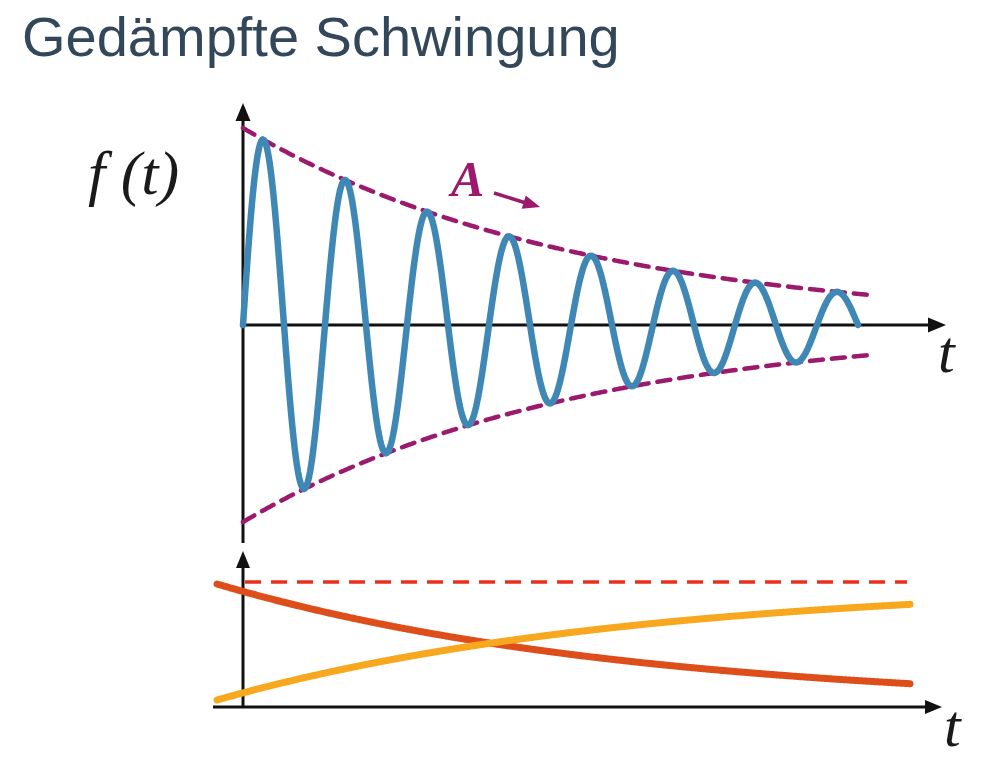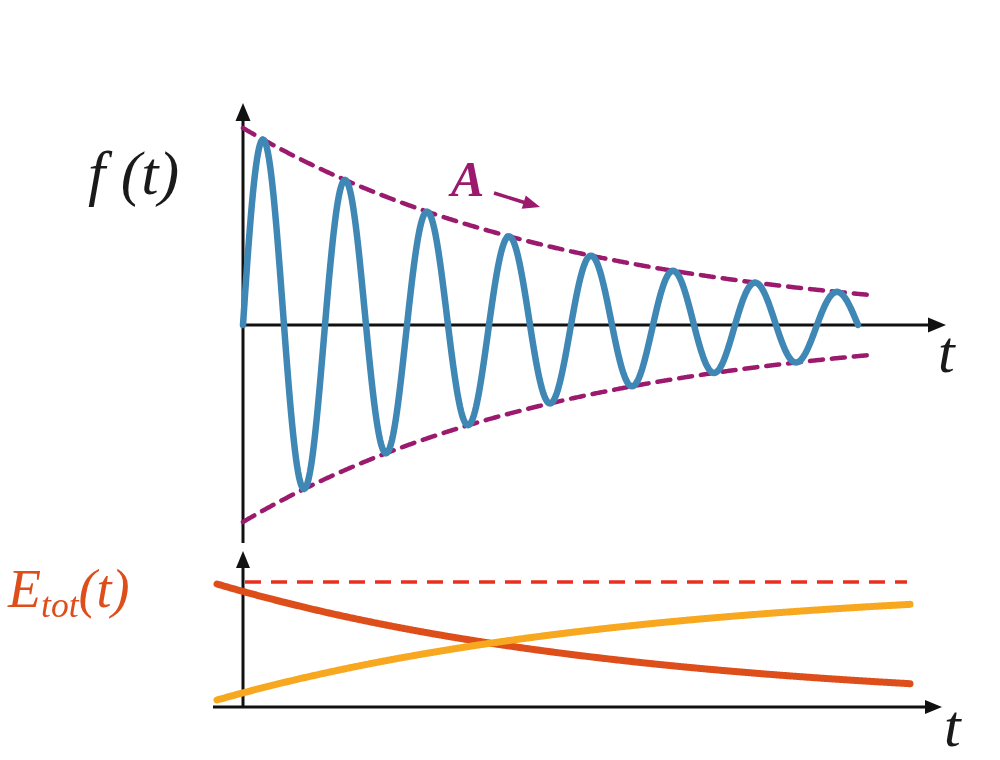--- a/index.html
+++ b/index.html
@@ -16,20 +16,21 @@
   .lab-etot{left:8px;top:562px;font-size:54px;color:var(--etot-color,#de4e1b);}
   .lab-etherm{left:706px;top:506px;font-size:54px;color:var(--etherm-color,#f7a81f);}
   .lab-t-bot{left:944px;top:696px;font-size:60px;color:#1a1a1a;}
   .mathlab sub{font-size:0.66em;font-style:italic;vertical-align:-0.28em;line-height:0;}
 </style>
 </head>
 <body>
 
 <div class="stage">
 
+  <div class="title">Gedämpfte Schwingung</div>
 
   <svg class="canvas" width="1000" height="760" viewBox="0 0 1000 760">
 
     <line x1="243" y1="325" x2="931" y2="325" stroke="#111111" stroke-width="3"></line>
     <polygon points="946,325 928.0,332.5 928.0,317.5" fill="#111111"></polygon>
     <line x1="243" y1="543" x2="243" y2="115" stroke="#111111" stroke-width="3"></line>
     <polygon points="243,103 250.5,121.0 235.5,121.0" fill="#111111"></polygon>
     <path d="M243 128.00 L244 128.59 L245 129.18 L246 129.77 L247 130.35 L248 130.93 L249 131.51 L250 132.09 L251 132.67 L252 133.25 L253 133.82 L254 134.39 L255 134.97 L256 135.54 L257 136.10 L258 136.67 L259 137.23 L260 137.80 L261 138.36 L262 138.91 L263 139.47 L264 140.03 L265 140.58 L266 141.13 L267 141.69 L268 142.23 L269 142.78 L270 143.33 L271 143.87 L272 144.41 L273 144.96 L274 145.49 L275 146.03 L276 146.57 L277 147.10 L278 147.64 L279 148.17 L280 148.70 L281 149.23 L282 149.75 L283 150.28 L284 150.80 L285 151.32 L286 151.84 L287 152.36 L288 152.88 L289 153.39 L290 153.91 L291 154.42 L292 154.93 L293 155.44 L294 155.95 L295 156.45 L296 156.96 L297 157.46 L298 157.96 L299 158.47 L300 158.96 L301 159.46 L302 159.96 L303 160.45 L304 160.94 L305 161.44 L306 161.93 L307 162.41 L308 162.90 L309 163.39 L310 163.87 L311 164.35 L312 164.84 L313 165.31 L314 165.79 L315 166.27 L316 166.75 L317 167.22 L318 167.69 L319 168.16 L320 168.63 L321 169.10 L322 169.57 L323 170.03 L324 170.50 L325 170.96 L326 171.42 L327 171.88 L328 172.34 L329 172.80 L330 173.25 L331 173.71 L332 174.16 L333 174.61 L334 175.06 L335 175.51 L336 175.96 L337 176.41 L338 176.85 L339 177.30 L340 177.74 L341 178.18 L342 178.62 L343 179.06 L344 179.50 L345 179.93 L346 180.37 L347 180.80 L348 181.23 L349 181.66 L350 182.09 L351 182.52 L352 182.95 L353 183.37 L354 183.80 L355 184.22 L356 184.64 L357 185.06 L358 185.48 L359 185.90 L360 186.32 L361 186.73 L362 187.14 L363 187.56 L364 187.97 L365 188.38 L366 188.79 L367 189.20 L368 189.60 L369 190.01 L370 190.41 L371 190.82 L372 191.22 L373 191.62 L374 192.02 L375 192.42 L376 192.81 L377 193.21 L378 193.61 L379 194.00 L380 194.39 L381 194.78 L382 195.17 L383 195.56 L384 195.95 L385 196.34 L386 196.72 L387 197.11 L388 197.49 L389 197.87 L390 198.25 L391 198.63 L392 199.01 L393 199.39 L394 199.76 L395 200.14 L396 200.51 L397 200.89 L398 201.26 L399 201.63 L400 202.00 L401 202.37 L402 202.73 L403 203.10 L404 203.46 L405 203.83 L406 204.19 L407 204.55 L408 204.91 L409 205.27 L410 205.63 L411 205.99 L412 206.35 L413 206.70 L414 207.06 L415 207.41 L416 207.76 L417 208.11 L418 208.46 L419 208.81 L420 209.16 L421 209.51 L422 209.85 L423 210.20 L424 210.54 L425 210.89 L426 211.23 L427 211.57 L428 211.91 L429 212.25 L430 212.58 L431 212.92 L432 213.26 L433 213.59 L434 213.93 L435 214.26 L436 214.59 L437 214.92 L438 215.25 L439 215.58 L440 215.91 L441 216.23 L442 216.56 L443 216.88 L444 217.21 L445 217.53 L446 217.85 L447 218.17 L448 218.49 L449 218.81 L450 219.13 L451 219.45 L452 219.76 L453 220.08 L454 220.39 L455 220.71 L456 221.02 L457 221.33 L458 221.64 L459 221.95 L460 222.26 L461 222.57 L462 222.87 L463 223.18 L464 223.49 L465 223.79 L466 224.09 L467 224.39 L468 224.70 L469 225.00 L470 225.30 L471 225.59 L472 225.89 L473 226.19 L474 226.49 L475 226.78 L476 227.07 L477 227.37 L478 227.66 L479 227.95 L480 228.24 L481 228.53 L482 228.82 L483 229.11 L484 229.40 L485 229.68 L486 229.97 L487 230.25 L488 230.54 L489 230.82 L490 231.10 L491 231.38 L492 231.66 L493 231.94 L494 232.22 L495 232.50 L496 232.78 L497 233.05 L498 233.33 L499 233.60 L500 233.88 L501 234.15 L502 234.42 L503 234.69 L504 234.96 L505 235.23 L506 235.50 L507 235.77 L508 236.04 L509 236.30 L510 236.57 L511 236.84 L512 237.10 L513 237.36 L514 237.63 L515 237.89 L516 238.15 L517 238.41 L518 238.67 L519 238.93 L520 239.18 L521 239.44 L522 239.70 L523 239.95 L524 240.21 L525 240.46 L526 240.72 L527 240.97 L528 241.22 L529 241.47 L530 241.72 L531 241.97 L532 242.22 L533 242.47 L534 242.71 L535 242.96 L536 243.21 L537 243.45 L538 243.70 L539 243.94 L540 244.18 L541 244.42 L542 244.67 L543 244.91 L544 245.15 L545 245.38 L546 245.62 L547 245.86 L548 246.10 L549 246.33 L550 246.57 L551 246.81 L552 247.04 L553 247.27 L554 247.51 L555 247.74 L556 247.97 L557 248.20 L558 248.43 L559 248.66 L560 248.89 L561 249.12 L562 249.34 L563 249.57 L564 249.80 L565 250.02 L566 250.25 L567 250.47 L568 250.69 L569 250.92 L570 251.14 L571 251.36 L572 251.58 L573 251.80 L574 252.02 L575 252.24 L576 252.46 L577 252.67 L578 252.89 L579 253.11 L580 253.32 L581 253.54 L582 253.75 L583 253.96 L584 254.18 L585 254.39 L586 254.60 L587 254.81 L588 255.02 L589 255.23 L590 255.44 L591 255.65 L592 255.86 L593 256.06 L594 256.27 L595 256.47 L596 256.68 L597 256.88 L598 257.09 L599 257.29 L600 257.49 L601 257.70 L602 257.90 L603 258.10 L604 258.30 L605 258.50 L606 258.70 L607 258.90 L608 259.10 L609 259.29 L610 259.49 L611 259.69 L612 259.88 L613 260.08 L614 260.27 L615 260.47 L616 260.66 L617 260.85 L618 261.04 L619 261.24 L620 261.43 L621 261.62 L622 261.81 L623 262.00 L624 262.18 L625 262.37 L626 262.56 L627 262.75 L628 262.93 L629 263.12 L630 263.30 L631 263.49 L632 263.67 L633 263.86 L634 264.04 L635 264.22 L636 264.41 L637 264.59 L638 264.77 L639 264.95 L640 265.13 L641 265.31 L642 265.49 L643 265.66 L644 265.84 L645 266.02 L646 266.20 L647 266.37 L648 266.55 L649 266.72 L650 266.90 L651 267.07 L652 267.25 L653 267.42 L654 267.59 L655 267.76 L656 267.93 L657 268.11 L658 268.28 L659 268.45 L660 268.61 L661 268.78 L662 268.95 L663 269.12 L664 269.29 L665 269.45 L666 269.62 L667 269.79 L668 269.95 L669 270.12 L670 270.28 L671 270.45 L672 270.61 L673 270.77 L674 270.93 L675 271.10 L676 271.26 L677 271.42 L678 271.58 L679 271.74 L680 271.90 L681 272.06 L682 272.22 L683 272.37 L684 272.53 L685 272.69 L686 272.85 L687 273.00 L688 273.16 L689 273.31 L690 273.47 L691 273.62 L692 273.78 L693 273.93 L694 274.08 L695 274.24 L696 274.39 L697 274.54 L698 274.69 L699 274.84 L700 274.99 L701 275.14 L702 275.29 L703 275.44 L704 275.59 L705 275.74 L706 275.88 L707 276.03 L708 276.18 L709 276.32 L710 276.47 L711 276.61 L712 276.76 L713 276.90 L714 277.05 L715 277.19 L716 277.33 L717 277.48 L718 277.62 L719 277.76 L720 277.90 L721 278.04 L722 278.18 L723 278.33 L724 278.47 L725 278.60 L726 278.74 L727 278.88 L728 279.02 L729 279.16 L730 279.30 L731 279.43 L732 279.57 L733 279.70 L734 279.84 L735 279.98 L736 280.11 L737 280.24 L738 280.38 L739 280.51 L740 280.65 L741 280.78 L742 280.91 L743 281.04 L744 281.18 L745 281.31 L746 281.44 L747 281.57 L748 281.70 L749 281.83 L750 281.96 L751 282.09 L752 282.21 L753 282.34 L754 282.47 L755 282.60 L756 282.72 L757 282.85 L758 282.98 L759 283.10 L760 283.23 L761 283.35 L762 283.48 L763 283.60 L764 283.73 L765 283.85 L766 283.97 L767 284.10 L768 284.22 L769 284.34 L770 284.46 L771 284.58 L772 284.71 L773 284.83 L774 284.95 L775 285.07 L776 285.19 L777 285.31 L778 285.42 L779 285.54 L780 285.66 L781 285.78 L782 285.90 L783 286.01 L784 286.13 L785 286.25 L786 286.36 L787 286.48 L788 286.59 L789 286.71 L790 286.82 L791 286.94 L792 287.05 L793 287.17 L794 287.28 L795 287.39 L796 287.51 L797 287.62 L798 287.73 L799 287.84 L800 287.95 L801 288.06 L802 288.17 L803 288.28 L804 288.39 L805 288.50 L806 288.61 L807 288.72 L808 288.83 L809 288.94 L810 289.05 L811 289.16 L812 289.26 L813 289.37 L814 289.48 L815 289.58 L816 289.69 L817 289.79 L818 289.90 L819 290.01 L820 290.11 L821 290.21 L822 290.32 L823 290.42 L824 290.53 L825 290.63 L826 290.73 L827 290.83 L828 290.94 L829 291.04 L830 291.14 L831 291.24 L832 291.34 L833 291.44 L834 291.54 L835 291.65 L836 291.75 L837 291.84 L838 291.94 L839 292.04 L840 292.14 L841 292.24 L842 292.34 L843 292.44 L844 292.53 L845 292.63 L846 292.73 L847 292.82 L848 292.92 L849 293.02 L850 293.11 L851 293.21 L852 293.30 L853 293.40 L854 293.49 L855 293.59 L856 293.68 L857 293.78 L858 293.87 L859 293.96 L860 294.06 L861 294.15 L862 294.24 L863 294.33 L864 294.42 L865 294.52 L866 294.61 L867 294.70 L868 294.79 L869 294.88 L870 294.97 L871 295.06 L872 295.15" fill="none" stroke="#9c1a6e" stroke-width="4.5" stroke-linecap="round" stroke-dasharray="13 9"></path>
     <path d="M243 522.00 L244 521.41 L245 520.82 L246 520.23 L247 519.65 L248 519.07 L249 518.49 L250 517.91 L251 517.33 L252 516.75 L253 516.18 L254 515.61 L255 515.03 L256 514.46 L257 513.90 L258 513.33 L259 512.77 L260 512.20 L261 511.64 L262 511.09 L263 510.53 L264 509.97 L265 509.42 L266 508.87 L267 508.31 L268 507.77 L269 507.22 L270 506.67 L271 506.13 L272 505.59 L273 505.04 L274 504.51 L275 503.97 L276 503.43 L277 502.90 L278 502.36 L279 501.83 L280 501.30 L281 500.77 L282 500.25 L283 499.72 L284 499.20 L285 498.68 L286 498.16 L287 497.64 L288 497.12 L289 496.61 L290 496.09 L291 495.58 L292 495.07 L293 494.56 L294 494.05 L295 493.55 L296 493.04 L297 492.54 L298 492.04 L299 491.53 L300 491.04 L301 490.54 L302 490.04 L303 489.55 L304 489.06 L305 488.56 L306 488.07 L307 487.59 L308 487.10 L309 486.61 L310 486.13 L311 485.65 L312 485.16 L313 484.69 L314 484.21 L315 483.73 L316 483.25 L317 482.78 L318 482.31 L319 481.84 L320 481.37 L321 480.90 L322 480.43 L323 479.97 L324 479.50 L325 479.04 L326 478.58 L327 478.12 L328 477.66 L329 477.20 L330 476.75 L331 476.29 L332 475.84 L333 475.39 L334 474.94 L335 474.49 L336 474.04 L337 473.59 L338 473.15 L339 472.70 L340 472.26 L341 471.82 L342 471.38 L343 470.94 L344 470.50 L345 470.07 L346 469.63 L347 469.20 L348 468.77 L349 468.34 L350 467.91 L351 467.48 L352 467.05 L353 466.63 L354 466.20 L355 465.78 L356 465.36 L357 464.94 L358 464.52 L359 464.10 L360 463.68 L361 463.27 L362 462.86 L363 462.44 L364 462.03 L365 461.62 L366 461.21 L367 460.80 L368 460.40 L369 459.99 L370 459.59 L371 459.18 L372 458.78 L373 458.38 L374 457.98 L375 457.58 L376 457.19 L377 456.79 L378 456.39 L379 456.00 L380 455.61 L381 455.22 L382 454.83 L383 454.44 L384 454.05 L385 453.66 L386 453.28 L387 452.89 L388 452.51 L389 452.13 L390 451.75 L391 451.37 L392 450.99 L393 450.61 L394 450.24 L395 449.86 L396 449.49 L397 449.11 L398 448.74 L399 448.37 L400 448.00 L401 447.63 L402 447.27 L403 446.90 L404 446.54 L405 446.17 L406 445.81 L407 445.45 L408 445.09 L409 444.73 L410 444.37 L411 444.01 L412 443.65 L413 443.30 L414 442.94 L415 442.59 L416 442.24 L417 441.89 L418 441.54 L419 441.19 L420 440.84 L421 440.49 L422 440.15 L423 439.80 L424 439.46 L425 439.11 L426 438.77 L427 438.43 L428 438.09 L429 437.75 L430 437.42 L431 437.08 L432 436.74 L433 436.41 L434 436.07 L435 435.74 L436 435.41 L437 435.08 L438 434.75 L439 434.42 L440 434.09 L441 433.77 L442 433.44 L443 433.12 L444 432.79 L445 432.47 L446 432.15 L447 431.83 L448 431.51 L449 431.19 L450 430.87 L451 430.55 L452 430.24 L453 429.92 L454 429.61 L455 429.29 L456 428.98 L457 428.67 L458 428.36 L459 428.05 L460 427.74 L461 427.43 L462 427.13 L463 426.82 L464 426.51 L465 426.21 L466 425.91 L467 425.61 L468 425.30 L469 425.00 L470 424.70 L471 424.41 L472 424.11 L473 423.81 L474 423.51 L475 423.22 L476 422.93 L477 422.63 L478 422.34 L479 422.05 L480 421.76 L481 421.47 L482 421.18 L483 420.89 L484 420.60 L485 420.32 L486 420.03 L487 419.75 L488 419.46 L489 419.18 L490 418.90 L491 418.62 L492 418.34 L493 418.06 L494 417.78 L495 417.50 L496 417.22 L497 416.95 L498 416.67 L499 416.40 L500 416.12 L501 415.85 L502 415.58 L503 415.31 L504 415.04 L505 414.77 L506 414.50 L507 414.23 L508 413.96 L509 413.70 L510 413.43 L511 413.16 L512 412.90 L513 412.64 L514 412.37 L515 412.11 L516 411.85 L517 411.59 L518 411.33 L519 411.07 L520 410.82 L521 410.56 L522 410.30 L523 410.05 L524 409.79 L525 409.54 L526 409.28 L527 409.03 L528 408.78 L529 408.53 L530 408.28 L531 408.03 L532 407.78 L533 407.53 L534 407.29 L535 407.04 L536 406.79 L537 406.55 L538 406.30 L539 406.06 L540 405.82 L541 405.58 L542 405.33 L543 405.09 L544 404.85 L545 404.62 L546 404.38 L547 404.14 L548 403.90 L549 403.67 L550 403.43 L551 403.19 L552 402.96 L553 402.73 L554 402.49 L555 402.26 L556 402.03 L557 401.80 L558 401.57 L559 401.34 L560 401.11 L561 400.88 L562 400.66 L563 400.43 L564 400.20 L565 399.98 L566 399.75 L567 399.53 L568 399.31 L569 399.08 L570 398.86 L571 398.64 L572 398.42 L573 398.20 L574 397.98 L575 397.76 L576 397.54 L577 397.33 L578 397.11 L579 396.89 L580 396.68 L581 396.46 L582 396.25 L583 396.04 L584 395.82 L585 395.61 L586 395.40 L587 395.19 L588 394.98 L589 394.77 L590 394.56 L591 394.35 L592 394.14 L593 393.94 L594 393.73 L595 393.53 L596 393.32 L597 393.12 L598 392.91 L599 392.71 L600 392.51 L601 392.30 L602 392.10 L603 391.90 L604 391.70 L605 391.50 L606 391.30 L607 391.10 L608 390.90 L609 390.71 L610 390.51 L611 390.31 L612 390.12 L613 389.92 L614 389.73 L615 389.53 L616 389.34 L617 389.15 L618 388.96 L619 388.76 L620 388.57 L621 388.38 L622 388.19 L623 388.00 L624 387.82 L625 387.63 L626 387.44 L627 387.25 L628 387.07 L629 386.88 L630 386.70 L631 386.51 L632 386.33 L633 386.14 L634 385.96 L635 385.78 L636 385.59 L637 385.41 L638 385.23 L639 385.05 L640 384.87 L641 384.69 L642 384.51 L643 384.34 L644 384.16 L645 383.98 L646 383.80 L647 383.63 L648 383.45 L649 383.28 L650 383.10 L651 382.93 L652 382.75 L653 382.58 L654 382.41 L655 382.24 L656 382.07 L657 381.89 L658 381.72 L659 381.55 L660 381.39 L661 381.22 L662 381.05 L663 380.88 L664 380.71 L665 380.55 L666 380.38 L667 380.21 L668 380.05 L669 379.88 L670 379.72 L671 379.55 L672 379.39 L673 379.23 L674 379.07 L675 378.90 L676 378.74 L677 378.58 L678 378.42 L679 378.26 L680 378.10 L681 377.94 L682 377.78 L683 377.63 L684 377.47 L685 377.31 L686 377.15 L687 377.00 L688 376.84 L689 376.69 L690 376.53 L691 376.38 L692 376.22 L693 376.07 L694 375.92 L695 375.76 L696 375.61 L697 375.46 L698 375.31 L699 375.16 L700 375.01 L701 374.86 L702 374.71 L703 374.56 L704 374.41 L705 374.26 L706 374.12 L707 373.97 L708 373.82 L709 373.68 L710 373.53 L711 373.39 L712 373.24 L713 373.10 L714 372.95 L715 372.81 L716 372.67 L717 372.52 L718 372.38 L719 372.24 L720 372.10 L721 371.96 L722 371.82 L723 371.67 L724 371.53 L725 371.40 L726 371.26 L727 371.12 L728 370.98 L729 370.84 L730 370.70 L731 370.57 L732 370.43 L733 370.30 L734 370.16 L735 370.02 L736 369.89 L737 369.76 L738 369.62 L739 369.49 L740 369.35 L741 369.22 L742 369.09 L743 368.96 L744 368.82 L745 368.69 L746 368.56 L747 368.43 L748 368.30 L749 368.17 L750 368.04 L751 367.91 L752 367.79 L753 367.66 L754 367.53 L755 367.40 L756 367.28 L757 367.15 L758 367.02 L759 366.90 L760 366.77 L761 366.65 L762 366.52 L763 366.40 L764 366.27 L765 366.15 L766 366.03 L767 365.90 L768 365.78 L769 365.66 L770 365.54 L771 365.42 L772 365.29 L773 365.17 L774 365.05 L775 364.93 L776 364.81 L777 364.69 L778 364.58 L779 364.46 L780 364.34 L781 364.22 L782 364.10 L783 363.99 L784 363.87 L785 363.75 L786 363.64 L787 363.52 L788 363.41 L789 363.29 L790 363.18 L791 363.06 L792 362.95 L793 362.83 L794 362.72 L795 362.61 L796 362.49 L797 362.38 L798 362.27 L799 362.16 L800 362.05 L801 361.94 L802 361.83 L803 361.72 L804 361.61 L805 361.50 L806 361.39 L807 361.28 L808 361.17 L809 361.06 L810 360.95 L811 360.84 L812 360.74 L813 360.63 L814 360.52 L815 360.42 L816 360.31 L817 360.21 L818 360.10 L819 359.99 L820 359.89 L821 359.79 L822 359.68 L823 359.58 L824 359.47 L825 359.37 L826 359.27 L827 359.17 L828 359.06 L829 358.96 L830 358.86 L831 358.76 L832 358.66 L833 358.56 L834 358.46 L835 358.35 L836 358.25 L837 358.16 L838 358.06 L839 357.96 L840 357.86 L841 357.76 L842 357.66 L843 357.56 L844 357.47 L845 357.37 L846 357.27 L847 357.18 L848 357.08 L849 356.98 L850 356.89 L851 356.79 L852 356.70 L853 356.60 L854 356.51 L855 356.41 L856 356.32 L857 356.22 L858 356.13 L859 356.04 L860 355.94 L861 355.85 L862 355.76 L863 355.67 L864 355.58 L865 355.48 L866 355.39 L867 355.30 L868 355.21 L869 355.12 L870 355.03 L871 354.94 L872 354.85" fill="none" stroke="#9c1a6e" stroke-width="4.5" stroke-linecap="round" stroke-dasharray="13 9"></path>
     <path d="M243 325.00 L244 309.96 L245 295.11 L246 280.52 L247 266.27 L248 252.45 L249 239.15 L250 226.42 L251 214.35 L252 203.00 L253 192.43 L254 182.70 L255 173.87 L256 165.97 L257 159.05 L258 153.15 L259 148.28 L260 144.49 L261 141.77 L262 140.14 L263 139.61 L264 140.16 L265 141.80 L266 144.50 L267 148.24 L268 152.99 L269 158.73 L270 165.40 L271 172.97 L272 181.38 L273 190.59 L274 200.53 L275 211.13 L276 222.35 L277 234.09 L278 246.30 L279 258.90 L280 271.81 L281 284.95 L282 298.25 L283 311.63 L284 325.00 L285 338.29 L286 351.43 L287 364.34 L288 376.93 L289 389.15 L290 400.92 L291 412.17 L292 422.84 L293 432.88 L294 442.23 L295 450.83 L296 458.64 L297 465.62 L298 471.74 L299 476.96 L300 481.26 L301 484.62 L302 487.02 L303 488.46 L304 488.93 L305 488.44 L306 487.00 L307 484.61 L308 481.30 L309 477.10 L310 472.03 L311 466.13 L312 459.44 L313 452.00 L314 443.86 L315 435.07 L316 425.69 L317 415.77 L318 405.39 L319 394.59 L320 383.45 L321 372.04 L322 360.42 L323 348.66 L324 336.83 L325 325.00 L326 313.24 L327 301.63 L328 290.22 L329 279.08 L330 268.28 L331 257.87 L332 247.92 L333 238.48 L334 229.60 L335 221.34 L336 213.73 L337 206.83 L338 200.65 L339 195.24 L340 190.62 L341 186.82 L342 183.85 L343 181.73 L344 180.46 L345 180.04 L346 180.47 L347 181.75 L348 183.86 L349 186.79 L350 190.50 L351 194.99 L352 200.20 L353 206.12 L354 212.70 L355 219.90 L356 227.67 L357 235.97 L358 244.73 L359 253.92 L360 263.46 L361 273.31 L362 283.41 L363 293.68 L364 304.08 L365 314.54 L366 325.00 L367 335.40 L368 345.67 L369 355.76 L370 365.61 L371 375.16 L372 384.36 L373 393.16 L374 401.51 L375 409.35 L376 416.66 L377 423.39 L378 429.50 L379 434.96 L380 439.74 L381 443.82 L382 447.19 L383 449.81 L384 451.69 L385 452.82 L386 453.18 L387 452.80 L388 451.67 L389 449.80 L390 447.22 L391 443.93 L392 439.97 L393 435.35 L394 430.12 L395 424.30 L396 417.94 L397 411.06 L398 403.73 L399 395.98 L400 387.86 L401 379.42 L402 370.71 L403 361.78 L404 352.69 L405 343.50 L406 334.25 L407 325.00 L408 315.81 L409 306.72 L410 297.80 L411 289.09 L412 280.65 L413 272.51 L414 264.73 L415 257.35 L416 250.41 L417 243.95 L418 238.00 L419 232.60 L420 227.77 L421 223.54 L422 219.93 L423 216.96 L424 214.63 L425 212.97 L426 211.98 L427 211.65 L428 211.99 L429 212.99 L430 214.64 L431 216.93 L432 219.83 L433 223.34 L434 227.42 L435 232.05 L436 237.19 L437 242.82 L438 248.90 L439 255.38 L440 262.24 L441 269.42 L442 276.88 L443 284.58 L444 292.48 L445 300.51 L446 308.64 L447 316.82 L448 325.00 L449 333.13 L450 341.16 L451 349.05 L452 356.75 L453 364.22 L454 371.42 L455 378.30 L456 384.82 L457 390.96 L458 396.67 L459 401.93 L460 406.71 L461 410.98 L462 414.72 L463 417.91 L464 420.54 L465 422.59 L466 424.06 L467 424.94 L468 425.23 L469 424.93 L470 424.05 L471 422.59 L472 420.56 L473 417.99 L474 414.89 L475 411.29 L476 407.20 L477 402.65 L478 397.67 L479 392.30 L480 386.56 L481 380.50 L482 374.15 L483 367.55 L484 360.74 L485 353.76 L486 346.65 L487 339.46 L488 332.23 L489 325.00 L490 317.81 L491 310.71 L492 303.73 L493 296.92 L494 290.32 L495 283.96 L496 277.87 L497 272.10 L498 266.68 L499 261.62 L500 256.97 L501 252.75 L502 248.97 L503 245.67 L504 242.84 L505 240.52 L506 238.70 L507 237.40 L508 236.63 L509 236.37 L510 236.64 L511 237.42 L512 238.71 L513 240.50 L514 242.77 L515 245.51 L516 248.70 L517 252.32 L518 256.34 L519 260.74 L520 265.49 L521 270.56 L522 275.92 L523 281.54 L524 287.38 L525 293.40 L526 299.57 L527 305.85 L528 312.21 L529 318.61 L530 325.00 L531 331.36 L532 337.64 L533 343.81 L534 349.83 L535 355.67 L536 361.29 L537 366.67 L538 371.78 L539 376.57 L540 381.04 L541 385.15 L542 388.89 L543 392.23 L544 395.15 L545 397.65 L546 399.70 L547 401.31 L548 402.46 L549 403.15 L550 403.37 L551 403.14 L552 402.45 L553 401.31 L554 399.72 L555 397.71 L556 395.29 L557 392.47 L558 389.27 L559 385.71 L560 381.82 L561 377.62 L562 373.14 L563 368.40 L564 363.43 L565 358.27 L566 352.94 L567 347.49 L568 341.93 L569 336.31 L570 330.65 L571 325.00 L572 319.38 L573 313.83 L574 308.37 L575 303.05 L576 297.88 L577 292.91 L578 288.15 L579 283.64 L580 279.39 L581 275.44 L582 271.81 L583 268.50 L584 265.55 L585 262.97 L586 260.76 L587 258.94 L588 257.52 L589 256.51 L590 255.90 L591 255.70 L592 255.91 L593 256.52 L594 257.53 L595 258.92 L596 260.70 L597 262.84 L598 265.34 L599 268.17 L600 271.31 L601 274.75 L602 278.47 L603 282.44 L604 286.63 L605 291.02 L606 295.58 L607 300.29 L608 305.12 L609 310.03 L610 315.00 L611 320.00 L612 325.00 L613 329.97 L614 334.88 L615 339.70 L616 344.41 L617 348.98 L618 353.38 L619 357.59 L620 361.58 L621 365.33 L622 368.82 L623 372.04 L624 374.96 L625 377.57 L626 379.85 L627 381.81 L628 383.41 L629 384.67 L630 385.57 L631 386.10 L632 386.28 L633 386.10 L634 385.56 L635 384.66 L636 383.43 L637 381.86 L638 379.96 L639 377.76 L640 375.25 L641 372.47 L642 369.43 L643 366.14 L644 362.64 L645 358.93 L646 355.05 L647 351.01 L648 346.85 L649 342.58 L650 338.24 L651 333.84 L652 329.42 L653 325.00 L654 320.61 L655 316.26 L656 312.00 L657 307.83 L658 303.80 L659 299.91 L660 296.19 L661 292.66 L662 289.34 L663 286.25 L664 283.41 L665 280.83 L666 278.52 L667 276.49 L668 274.77 L669 273.35 L670 272.24 L671 271.44 L672 270.97 L673 270.81 L674 270.97 L675 271.45 L676 272.24 L677 273.33 L678 274.72 L679 276.40 L680 278.35 L681 280.56 L682 283.02 L683 285.71 L684 288.62 L685 291.72 L686 294.99 L687 298.43 L688 302.00 L689 305.68 L690 309.45 L691 313.29 L692 317.18 L693 321.09 L694 325.00 L695 328.89 L696 332.73 L697 336.50 L698 340.18 L699 343.75 L700 347.19 L701 350.48 L702 353.60 L703 356.53 L704 359.26 L705 361.78 L706 364.06 L707 366.10 L708 367.89 L709 369.42 L710 370.67 L711 371.66 L712 372.36 L713 372.78 L714 372.92 L715 372.77 L716 372.35 L717 371.65 L718 370.69 L719 369.46 L720 367.98 L721 366.25 L722 364.29 L723 362.12 L724 359.74 L725 357.17 L726 354.43 L727 351.53 L728 348.50 L729 345.34 L730 342.09 L731 338.75 L732 335.35 L733 331.91 L734 328.46 L735 325.00 L736 321.56 L737 318.17 L738 314.83 L739 311.58 L740 308.42 L741 305.38 L742 302.47 L743 299.71 L744 297.12 L745 294.70 L746 292.48 L747 290.46 L748 288.65 L749 287.07 L750 285.72 L751 284.61 L752 283.74 L753 283.12 L754 282.75 L755 282.63 L756 282.76 L757 283.13 L758 283.75 L759 284.60 L760 285.69 L761 287.00 L762 288.52 L763 290.25 L764 292.18 L765 294.28 L766 296.55 L767 298.98 L768 301.54 L769 304.22 L770 307.01 L771 309.89 L772 312.84 L773 315.85 L774 318.89 L775 321.94 L776 325.00 L777 328.04 L778 331.04 L779 333.99 L780 336.87 L781 339.66 L782 342.35 L783 344.92 L784 347.36 L785 349.66 L786 351.79 L787 353.76 L788 355.54 L789 357.14 L790 358.54 L791 359.73 L792 360.71 L793 361.48 L794 362.03 L795 362.36 L796 362.47 L797 362.36 L798 362.02 L799 361.48 L800 360.72 L801 359.76 L802 358.60 L803 357.26 L804 355.73 L805 354.03 L806 352.16 L807 350.16 L808 348.01 L809 345.75 L810 343.37 L811 340.91 L812 338.36 L813 335.75 L814 333.09 L815 330.41 L816 327.70 L817 325.00 L818 322.31 L819 319.66 L820 317.05 L821 314.50 L822 312.04 L823 309.66 L824 307.38 L825 305.23 L826 303.20 L827 301.31 L828 299.57 L829 297.99 L830 296.58 L831 295.34 L832 294.29 L833 293.42 L834 292.74 L835 292.26 L836 291.96 L837 291.87 L838 291.97 L839 292.26 L840 292.74 L841 293.41 L842 294.26 L843 295.29 L844 296.48 L845 297.83 L846 299.33 L847 300.98 L848 302.76 L849 304.65 L850 306.65 L851 308.75 L852 310.94 L853 313.19 L854 315.49 L855 317.84 L856 320.22 L857 322.61 L858 325.00" fill="none" stroke="#3f87b5" stroke-width="6.5" stroke-linecap="round"></path>
@@ -42,17 +43,16 @@
     <polygon points="243,551 250.0,568.0 236.0,568.0" fill="#111111"></polygon>
     <line x1="245" y1="582" x2="907" y2="582" stroke="#e9301f" stroke-width="3.5" stroke-dasharray="16 10"></line>
     <path d="M217 584.00 L218 584.29 L219 584.59 L220 584.88 L221 585.18 L222 585.47 L223 585.76 L224 586.05 L225 586.34 L226 586.63 L227 586.92 L228 587.20 L229 587.49 L230 587.78 L231 588.06 L232 588.35 L233 588.63 L234 588.92 L235 589.20 L236 589.48 L237 589.76 L238 590.05 L239 590.33 L240 590.61 L241 590.88 L242 591.16 L243 591.44 L244 591.72 L245 591.99 L246 592.27 L247 592.54 L248 592.82 L249 593.09 L250 593.37 L251 593.64 L252 593.91 L253 594.18 L254 594.45 L255 594.72 L256 594.99 L257 595.26 L258 595.53 L259 595.79 L260 596.06 L261 596.33 L262 596.59 L263 596.86 L264 597.12 L265 597.38 L266 597.65 L267 597.91 L268 598.17 L269 598.43 L270 598.69 L271 598.95 L272 599.21 L273 599.47 L274 599.73 L275 599.98 L276 600.24 L277 600.50 L278 600.75 L279 601.01 L280 601.26 L281 601.51 L282 601.77 L283 602.02 L284 602.27 L285 602.52 L286 602.77 L287 603.02 L288 603.27 L289 603.52 L290 603.77 L291 604.01 L292 604.26 L293 604.51 L294 604.75 L295 605.00 L296 605.24 L297 605.49 L298 605.73 L299 605.97 L300 606.22 L301 606.46 L302 606.70 L303 606.94 L304 607.18 L305 607.42 L306 607.66 L307 607.89 L308 608.13 L309 608.37 L310 608.61 L311 608.84 L312 609.08 L313 609.31 L314 609.55 L315 609.78 L316 610.01 L317 610.24 L318 610.48 L319 610.71 L320 610.94 L321 611.17 L322 611.40 L323 611.63 L324 611.86 L325 612.08 L326 612.31 L327 612.54 L328 612.77 L329 612.99 L330 613.22 L331 613.44 L332 613.67 L333 613.89 L334 614.11 L335 614.34 L336 614.56 L337 614.78 L338 615.00 L339 615.22 L340 615.44 L341 615.66 L342 615.88 L343 616.10 L344 616.32 L345 616.53 L346 616.75 L347 616.97 L348 617.18 L349 617.40 L350 617.61 L351 617.83 L352 618.04 L353 618.25 L354 618.47 L355 618.68 L356 618.89 L357 619.10 L358 619.31 L359 619.52 L360 619.73 L361 619.94 L362 620.15 L363 620.36 L364 620.57 L365 620.77 L366 620.98 L367 621.19 L368 621.39 L369 621.60 L370 621.80 L371 622.01 L372 622.21 L373 622.41 L374 622.62 L375 622.82 L376 623.02 L377 623.22 L378 623.42 L379 623.62 L380 623.82 L381 624.02 L382 624.22 L383 624.42 L384 624.62 L385 624.81 L386 625.01 L387 625.21 L388 625.40 L389 625.60 L390 625.79 L391 625.99 L392 626.18 L393 626.38 L394 626.57 L395 626.76 L396 626.96 L397 627.15 L398 627.34 L399 627.53 L400 627.72 L401 627.91 L402 628.10 L403 628.29 L404 628.48 L405 628.67 L406 628.85 L407 629.04 L408 629.23 L409 629.41 L410 629.60 L411 629.79 L412 629.97 L413 630.16 L414 630.34 L415 630.52 L416 630.71 L417 630.89 L418 631.07 L419 631.25 L420 631.44 L421 631.62 L422 631.80 L423 631.98 L424 632.16 L425 632.34 L426 632.52 L427 632.69 L428 632.87 L429 633.05 L430 633.23 L431 633.40 L432 633.58 L433 633.76 L434 633.93 L435 634.11 L436 634.28 L437 634.46 L438 634.63 L439 634.80 L440 634.98 L441 635.15 L442 635.32 L443 635.49 L444 635.67 L445 635.84 L446 636.01 L447 636.18 L448 636.35 L449 636.52 L450 636.69 L451 636.85 L452 637.02 L453 637.19 L454 637.36 L455 637.52 L456 637.69 L457 637.86 L458 638.02 L459 638.19 L460 638.35 L461 638.52 L462 638.68 L463 638.85 L464 639.01 L465 639.17 L466 639.33 L467 639.50 L468 639.66 L469 639.82 L470 639.98 L471 640.14 L472 640.30 L473 640.46 L474 640.62 L475 640.78 L476 640.94 L477 641.10 L478 641.25 L479 641.41 L480 641.57 L481 641.73 L482 641.88 L483 642.04 L484 642.19 L485 642.35 L486 642.51 L487 642.66 L488 642.81 L489 642.97 L490 643.12 L491 643.27 L492 643.43 L493 643.58 L494 643.73 L495 643.88 L496 644.03 L497 644.19 L498 644.34 L499 644.49 L500 644.64 L501 644.79 L502 644.93 L503 645.08 L504 645.23 L505 645.38 L506 645.53 L507 645.68 L508 645.82 L509 645.97 L510 646.12 L511 646.26 L512 646.41 L513 646.55 L514 646.70 L515 646.84 L516 646.99 L517 647.13 L518 647.27 L519 647.42 L520 647.56 L521 647.70 L522 647.84 L523 647.99 L524 648.13 L525 648.27 L526 648.41 L527 648.55 L528 648.69 L529 648.83 L530 648.97 L531 649.11 L532 649.25 L533 649.38 L534 649.52 L535 649.66 L536 649.80 L537 649.94 L538 650.07 L539 650.21 L540 650.34 L541 650.48 L542 650.62 L543 650.75 L544 650.89 L545 651.02 L546 651.15 L547 651.29 L548 651.42 L549 651.56 L550 651.69 L551 651.82 L552 651.95 L553 652.09 L554 652.22 L555 652.35 L556 652.48 L557 652.61 L558 652.74 L559 652.87 L560 653.00 L561 653.13 L562 653.26 L563 653.39 L564 653.52 L565 653.64 L566 653.77 L567 653.90 L568 654.03 L569 654.15 L570 654.28 L571 654.41 L572 654.53 L573 654.66 L574 654.78 L575 654.91 L576 655.03 L577 655.16 L578 655.28 L579 655.41 L580 655.53 L581 655.65 L582 655.78 L583 655.90 L584 656.02 L585 656.14 L586 656.27 L587 656.39 L588 656.51 L589 656.63 L590 656.75 L591 656.87 L592 656.99 L593 657.11 L594 657.23 L595 657.35 L596 657.47 L597 657.59 L598 657.71 L599 657.83 L600 657.94 L601 658.06 L602 658.18 L603 658.29 L604 658.41 L605 658.53 L606 658.64 L607 658.76 L608 658.88 L609 658.99 L610 659.11 L611 659.22 L612 659.34 L613 659.45 L614 659.56 L615 659.68 L616 659.79 L617 659.90 L618 660.02 L619 660.13 L620 660.24 L621 660.35 L622 660.47 L623 660.58 L624 660.69 L625 660.80 L626 660.91 L627 661.02 L628 661.13 L629 661.24 L630 661.35 L631 661.46 L632 661.57 L633 661.68 L634 661.79 L635 661.90 L636 662.00 L637 662.11 L638 662.22 L639 662.33 L640 662.43 L641 662.54 L642 662.65 L643 662.75 L644 662.86 L645 662.97 L646 663.07 L647 663.18 L648 663.28 L649 663.39 L650 663.49 L651 663.59 L652 663.70 L653 663.80 L654 663.91 L655 664.01 L656 664.11 L657 664.22 L658 664.32 L659 664.42 L660 664.52 L661 664.62 L662 664.73 L663 664.83 L664 664.93 L665 665.03 L666 665.13 L667 665.23 L668 665.33 L669 665.43 L670 665.53 L671 665.63 L672 665.73 L673 665.83 L674 665.93 L675 666.02 L676 666.12 L677 666.22 L678 666.32 L679 666.42 L680 666.51 L681 666.61 L682 666.71 L683 666.80 L684 666.90 L685 667.00 L686 667.09 L687 667.19 L688 667.28 L689 667.38 L690 667.47 L691 667.57 L692 667.66 L693 667.76 L694 667.85 L695 667.94 L696 668.04 L697 668.13 L698 668.22 L699 668.32 L700 668.41 L701 668.50 L702 668.60 L703 668.69 L704 668.78 L705 668.87 L706 668.96 L707 669.05 L708 669.14 L709 669.23 L710 669.33 L711 669.42 L712 669.51 L713 669.60 L714 669.69 L715 669.77 L716 669.86 L717 669.95 L718 670.04 L719 670.13 L720 670.22 L721 670.31 L722 670.40 L723 670.48 L724 670.57 L725 670.66 L726 670.74 L727 670.83 L728 670.92 L729 671.00 L730 671.09 L731 671.18 L732 671.26 L733 671.35 L734 671.43 L735 671.52 L736 671.60 L737 671.69 L738 671.77 L739 671.86 L740 671.94 L741 672.03 L742 672.11 L743 672.19 L744 672.28 L745 672.36 L746 672.44 L747 672.53 L748 672.61 L749 672.69 L750 672.77 L751 672.86 L752 672.94 L753 673.02 L754 673.10 L755 673.18 L756 673.26 L757 673.34 L758 673.42 L759 673.51 L760 673.59 L761 673.67 L762 673.75 L763 673.83 L764 673.90 L765 673.98 L766 674.06 L767 674.14 L768 674.22 L769 674.30 L770 674.38 L771 674.46 L772 674.53 L773 674.61 L774 674.69 L775 674.77 L776 674.84 L777 674.92 L778 675.00 L779 675.08 L780 675.15 L781 675.23 L782 675.30 L783 675.38 L784 675.46 L785 675.53 L786 675.61 L787 675.68 L788 675.76 L789 675.83 L790 675.91 L791 675.98 L792 676.06 L793 676.13 L794 676.20 L795 676.28 L796 676.35 L797 676.42 L798 676.50 L799 676.57 L800 676.64 L801 676.72 L802 676.79 L803 676.86 L804 676.93 L805 677.01 L806 677.08 L807 677.15 L808 677.22 L809 677.29 L810 677.36 L811 677.44 L812 677.51 L813 677.58 L814 677.65 L815 677.72 L816 677.79 L817 677.86 L818 677.93 L819 678.00 L820 678.07 L821 678.14 L822 678.21 L823 678.27 L824 678.34 L825 678.41 L826 678.48 L827 678.55 L828 678.62 L829 678.69 L830 678.75 L831 678.82 L832 678.89 L833 678.96 L834 679.02 L835 679.09 L836 679.16 L837 679.22 L838 679.29 L839 679.36 L840 679.42 L841 679.49 L842 679.55 L843 679.62 L844 679.69 L845 679.75 L846 679.82 L847 679.88 L848 679.95 L849 680.01 L850 680.08 L851 680.14 L852 680.21 L853 680.27 L854 680.33 L855 680.40 L856 680.46 L857 680.53 L858 680.59 L859 680.65 L860 680.72 L861 680.78 L862 680.84 L863 680.90 L864 680.97 L865 681.03 L866 681.09 L867 681.15 L868 681.22 L869 681.28 L870 681.34 L871 681.40 L872 681.46 L873 681.52 L874 681.58 L875 681.64 L876 681.71 L877 681.77 L878 681.83 L879 681.89 L880 681.95 L881 682.01 L882 682.07 L883 682.13 L884 682.19 L885 682.25 L886 682.31 L887 682.36 L888 682.42 L889 682.48 L890 682.54 L891 682.60 L892 682.66 L893 682.72 L894 682.78 L895 682.83 L896 682.89 L897 682.95 L898 683.01 L899 683.06 L900 683.12 L901 683.18 L902 683.24 L903 683.29 L904 683.35 L905 683.41 L906 683.46 L907 683.52 L908 683.58 L909 683.63 L910 683.69" fill="none" stroke="#de4e1b" stroke-width="7" stroke-linecap="round"></path>
     <path d="M217 700.00 L218 699.72 L219 699.43 L220 699.15 L221 698.87 L222 698.59 L223 698.31 L224 698.03 L225 697.76 L226 697.48 L227 697.20 L228 696.93 L229 696.65 L230 696.38 L231 696.10 L232 695.83 L233 695.55 L234 695.28 L235 695.01 L236 694.74 L237 694.47 L238 694.20 L239 693.93 L240 693.66 L241 693.40 L242 693.13 L243 692.86 L244 692.60 L245 692.33 L246 692.07 L247 691.80 L248 691.54 L249 691.28 L250 691.01 L251 690.75 L252 690.49 L253 690.23 L254 689.97 L255 689.71 L256 689.46 L257 689.20 L258 688.94 L259 688.69 L260 688.43 L261 688.17 L262 687.92 L263 687.67 L264 687.41 L265 687.16 L266 686.91 L267 686.66 L268 686.41 L269 686.16 L270 685.91 L271 685.66 L272 685.41 L273 685.16 L274 684.91 L275 684.67 L276 684.42 L277 684.17 L278 683.93 L279 683.69 L280 683.44 L281 683.20 L282 682.96 L283 682.71 L284 682.47 L285 682.23 L286 681.99 L287 681.75 L288 681.51 L289 681.27 L290 681.04 L291 680.80 L292 680.56 L293 680.33 L294 680.09 L295 679.85 L296 679.62 L297 679.39 L298 679.15 L299 678.92 L300 678.69 L301 678.46 L302 678.22 L303 677.99 L304 677.76 L305 677.53 L306 677.31 L307 677.08 L308 676.85 L309 676.62 L310 676.39 L311 676.17 L312 675.94 L313 675.72 L314 675.49 L315 675.27 L316 675.05 L317 674.82 L318 674.60 L319 674.38 L320 674.16 L321 673.94 L322 673.71 L323 673.50 L324 673.28 L325 673.06 L326 672.84 L327 672.62 L328 672.40 L329 672.19 L330 671.97 L331 671.76 L332 671.54 L333 671.33 L334 671.11 L335 670.90 L336 670.68 L337 670.47 L338 670.26 L339 670.05 L340 669.84 L341 669.63 L342 669.42 L343 669.21 L344 669.00 L345 668.79 L346 668.58 L347 668.37 L348 668.17 L349 667.96 L350 667.75 L351 667.55 L352 667.34 L353 667.14 L354 666.93 L355 666.73 L356 666.53 L357 666.33 L358 666.12 L359 665.92 L360 665.72 L361 665.52 L362 665.32 L363 665.12 L364 664.92 L365 664.72 L366 664.52 L367 664.33 L368 664.13 L369 663.93 L370 663.74 L371 663.54 L372 663.34 L373 663.15 L374 662.95 L375 662.76 L376 662.57 L377 662.37 L378 662.18 L379 661.99 L380 661.80 L381 661.61 L382 661.41 L383 661.22 L384 661.03 L385 660.85 L386 660.66 L387 660.47 L388 660.28 L389 660.09 L390 659.90 L391 659.72 L392 659.53 L393 659.35 L394 659.16 L395 658.98 L396 658.79 L397 658.61 L398 658.42 L399 658.24 L400 658.06 L401 657.87 L402 657.69 L403 657.51 L404 657.33 L405 657.15 L406 656.97 L407 656.79 L408 656.61 L409 656.43 L410 656.25 L411 656.08 L412 655.90 L413 655.72 L414 655.54 L415 655.37 L416 655.19 L417 655.02 L418 654.84 L419 654.67 L420 654.49 L421 654.32 L422 654.15 L423 653.97 L424 653.80 L425 653.63 L426 653.46 L427 653.28 L428 653.11 L429 652.94 L430 652.77 L431 652.60 L432 652.43 L433 652.27 L434 652.10 L435 651.93 L436 651.76 L437 651.59 L438 651.43 L439 651.26 L440 651.10 L441 650.93 L442 650.76 L443 650.60 L444 650.44 L445 650.27 L446 650.11 L447 649.94 L448 649.78 L449 649.62 L450 649.46 L451 649.29 L452 649.13 L453 648.97 L454 648.81 L455 648.65 L456 648.49 L457 648.33 L458 648.17 L459 648.02 L460 647.86 L461 647.70 L462 647.54 L463 647.38 L464 647.23 L465 647.07 L466 646.92 L467 646.76 L468 646.60 L469 646.45 L470 646.30 L471 646.14 L472 645.99 L473 645.83 L474 645.68 L475 645.53 L476 645.38 L477 645.22 L478 645.07 L479 644.92 L480 644.77 L481 644.62 L482 644.47 L483 644.32 L484 644.17 L485 644.02 L486 643.87 L487 643.72 L488 643.58 L489 643.43 L490 643.28 L491 643.14 L492 642.99 L493 642.84 L494 642.70 L495 642.55 L496 642.41 L497 642.26 L498 642.12 L499 641.97 L500 641.83 L501 641.69 L502 641.54 L503 641.40 L504 641.26 L505 641.11 L506 640.97 L507 640.83 L508 640.69 L509 640.55 L510 640.41 L511 640.27 L512 640.13 L513 639.99 L514 639.85 L515 639.71 L516 639.57 L517 639.44 L518 639.30 L519 639.16 L520 639.02 L521 638.89 L522 638.75 L523 638.62 L524 638.48 L525 638.34 L526 638.21 L527 638.07 L528 637.94 L529 637.81 L530 637.67 L531 637.54 L532 637.41 L533 637.27 L534 637.14 L535 637.01 L536 636.88 L537 636.74 L538 636.61 L539 636.48 L540 636.35 L541 636.22 L542 636.09 L543 635.96 L544 635.83 L545 635.70 L546 635.58 L547 635.45 L548 635.32 L549 635.19 L550 635.06 L551 634.94 L552 634.81 L553 634.68 L554 634.56 L555 634.43 L556 634.30 L557 634.18 L558 634.05 L559 633.93 L560 633.80 L561 633.68 L562 633.56 L563 633.43 L564 633.31 L565 633.19 L566 633.06 L567 632.94 L568 632.82 L569 632.70 L570 632.58 L571 632.46 L572 632.33 L573 632.21 L574 632.09 L575 631.97 L576 631.85 L577 631.73 L578 631.61 L579 631.50 L580 631.38 L581 631.26 L582 631.14 L583 631.02 L584 630.91 L585 630.79 L586 630.67 L587 630.55 L588 630.44 L589 630.32 L590 630.21 L591 630.09 L592 629.98 L593 629.86 L594 629.75 L595 629.63 L596 629.52 L597 629.40 L598 629.29 L599 629.18 L600 629.06 L601 628.95 L602 628.84 L603 628.73 L604 628.61 L605 628.50 L606 628.39 L607 628.28 L608 628.17 L609 628.06 L610 627.95 L611 627.84 L612 627.73 L613 627.62 L614 627.51 L615 627.40 L616 627.29 L617 627.18 L618 627.07 L619 626.97 L620 626.86 L621 626.75 L622 626.64 L623 626.54 L624 626.43 L625 626.32 L626 626.22 L627 626.11 L628 626.00 L629 625.90 L630 625.79 L631 625.69 L632 625.58 L633 625.48 L634 625.38 L635 625.27 L636 625.17 L637 625.06 L638 624.96 L639 624.86 L640 624.75 L641 624.65 L642 624.55 L643 624.45 L644 624.35 L645 624.24 L646 624.14 L647 624.04 L648 623.94 L649 623.84 L650 623.74 L651 623.64 L652 623.54 L653 623.44 L654 623.34 L655 623.24 L656 623.14 L657 623.05 L658 622.95 L659 622.85 L660 622.75 L661 622.65 L662 622.56 L663 622.46 L664 622.36 L665 622.27 L666 622.17 L667 622.07 L668 621.98 L669 621.88 L670 621.78 L671 621.69 L672 621.59 L673 621.50 L674 621.40 L675 621.31 L676 621.22 L677 621.12 L678 621.03 L679 620.93 L680 620.84 L681 620.75 L682 620.66 L683 620.56 L684 620.47 L685 620.38 L686 620.29 L687 620.19 L688 620.10 L689 620.01 L690 619.92 L691 619.83 L692 619.74 L693 619.65 L694 619.56 L695 619.47 L696 619.38 L697 619.29 L698 619.20 L699 619.11 L700 619.02 L701 618.93 L702 618.84 L703 618.76 L704 618.67 L705 618.58 L706 618.49 L707 618.40 L708 618.32 L709 618.23 L710 618.14 L711 618.06 L712 617.97 L713 617.88 L714 617.80 L715 617.71 L716 617.63 L717 617.54 L718 617.46 L719 617.37 L720 617.29 L721 617.20 L722 617.12 L723 617.03 L724 616.95 L725 616.87 L726 616.78 L727 616.70 L728 616.61 L729 616.53 L730 616.45 L731 616.37 L732 616.28 L733 616.20 L734 616.12 L735 616.04 L736 615.96 L737 615.88 L738 615.79 L739 615.71 L740 615.63 L741 615.55 L742 615.47 L743 615.39 L744 615.31 L745 615.23 L746 615.15 L747 615.07 L748 614.99 L749 614.91 L750 614.83 L751 614.76 L752 614.68 L753 614.60 L754 614.52 L755 614.44 L756 614.37 L757 614.29 L758 614.21 L759 614.13 L760 614.06 L761 613.98 L762 613.90 L763 613.83 L764 613.75 L765 613.67 L766 613.60 L767 613.52 L768 613.45 L769 613.37 L770 613.30 L771 613.22 L772 613.15 L773 613.07 L774 613.00 L775 612.92 L776 612.85 L777 612.77 L778 612.70 L779 612.63 L780 612.55 L781 612.48 L782 612.41 L783 612.33 L784 612.26 L785 612.19 L786 612.12 L787 612.04 L788 611.97 L789 611.90 L790 611.83 L791 611.76 L792 611.69 L793 611.62 L794 611.54 L795 611.47 L796 611.40 L797 611.33 L798 611.26 L799 611.19 L800 611.12 L801 611.05 L802 610.98 L803 610.91 L804 610.84 L805 610.77 L806 610.71 L807 610.64 L808 610.57 L809 610.50 L810 610.43 L811 610.36 L812 610.29 L813 610.23 L814 610.16 L815 610.09 L816 610.02 L817 609.96 L818 609.89 L819 609.82 L820 609.76 L821 609.69 L822 609.62 L823 609.56 L824 609.49 L825 609.43 L826 609.36 L827 609.29 L828 609.23 L829 609.16 L830 609.10 L831 609.03 L832 608.97 L833 608.90 L834 608.84 L835 608.78 L836 608.71 L837 608.65 L838 608.58 L839 608.52 L840 608.46 L841 608.39 L842 608.33 L843 608.27 L844 608.20 L845 608.14 L846 608.08 L847 608.02 L848 607.95 L849 607.89 L850 607.83 L851 607.77 L852 607.70 L853 607.64 L854 607.58 L855 607.52 L856 607.46 L857 607.40 L858 607.34 L859 607.28 L860 607.22 L861 607.16 L862 607.10 L863 607.04 L864 606.98 L865 606.92 L866 606.86 L867 606.80 L868 606.74 L869 606.68 L870 606.62 L871 606.56 L872 606.50 L873 606.44 L874 606.38 L875 606.32 L876 606.27 L877 606.21 L878 606.15 L879 606.09 L880 606.03 L881 605.98 L882 605.92 L883 605.86 L884 605.80 L885 605.75 L886 605.69 L887 605.63 L888 605.58 L889 605.52 L890 605.46 L891 605.41 L892 605.35 L893 605.30 L894 605.24 L895 605.18 L896 605.13 L897 605.07 L898 605.02 L899 604.96 L900 604.91 L901 604.85 L902 604.80 L903 604.74 L904 604.69 L905 604.63 L906 604.58 L907 604.53 L908 604.47 L909 604.42 L910 604.36" fill="none" stroke="#f7a81f" stroke-width="7" stroke-linecap="round"></path>
   </svg>
 
   <div class="mathlab lab-ft">f (t)</div>
   <div class="mathlab lab-t-top">t</div>
   <div class="mathlab lab-A">A</div>
 
-  <div class="mathlab lab-etot"><span>E</span><sub>tot</sub><span>(t)</span></div>
 
 
   <div class="mathlab lab-t-bot">t</div>
 </div>
 
 </body></html>

